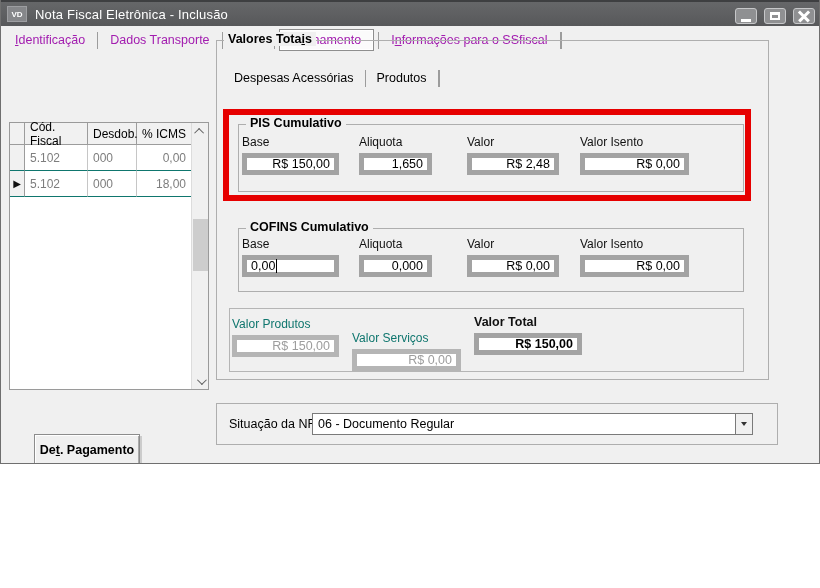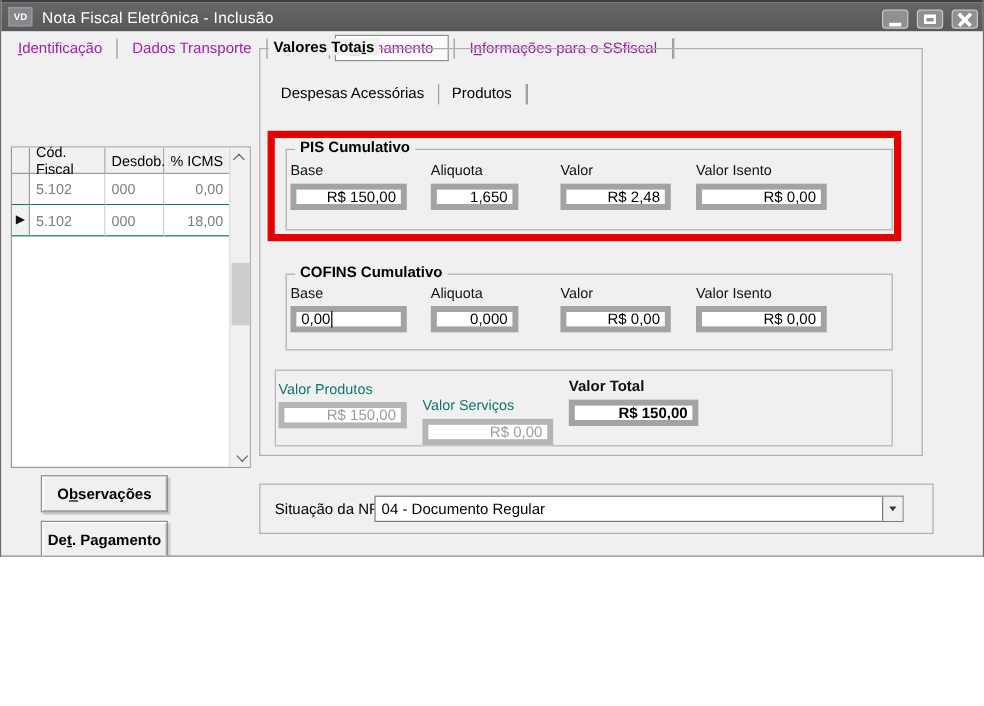--- a/index.html
+++ b/index.html
@@ -184,23 +184,20 @@
       <div class="sb-arrow sb-up">
           <span class="chev chev-up"></span>
         </div>
       <div class="sb-thumb"></div>
       <div class="sb-arrow sb-down">
           <span class="chev chev-down"></span>
         </div>
     </div>
   </div>
 
-  <button class="push-btn" style="top:396px;">
-    <span><span>O</span><span class="accel">b</span><span>servações</span></span>
-  </button>
   <button class="push-btn" style="top:434px;">
     <span><span>De</span><span class="accel">t</span><span>. Pagamento</span></span>
   </button>
 
   <div class="groupbox" style="left:215px; top:40px; width:553px; height:340px;">
     <span class="gb-label"><span>Valores Tota</span><span class="accel">i</span><span>s</span></span>
   </div>
 
   <div class="subtabs">
     <div class="subtab">Despesas Acessórias</div>
@@ -266,21 +263,21 @@
     </div>
     <div class="field boldfield" style="left:244px; top:6px; width:108px;">
       <div class="field-label">Valor Total</div>
       <input readonly="" value="R$ 150,00" style="">
     </div>
   </div>
 
   <div class="groupbox" style="left:215px; top:403px; width:562px; height:42px;"></div>
   <span class="combo-label">Situação da NF:</span>
   <div class="combobox">
-    <span class="combo-text">04 - Documento Regular</span>
+    <span class="combo-text">06 - Documento Regular</span>
     <span class="combo-btn">
         <span class="combo-arrow"></span>
       </span>
   </div>
 
   <div class="footer-divider"></div>
   <div class="footer">
     <div class="footer-icons">
       <div class="ficon">
         <svg width="28" height="28" viewBox="0 0 28 28">

